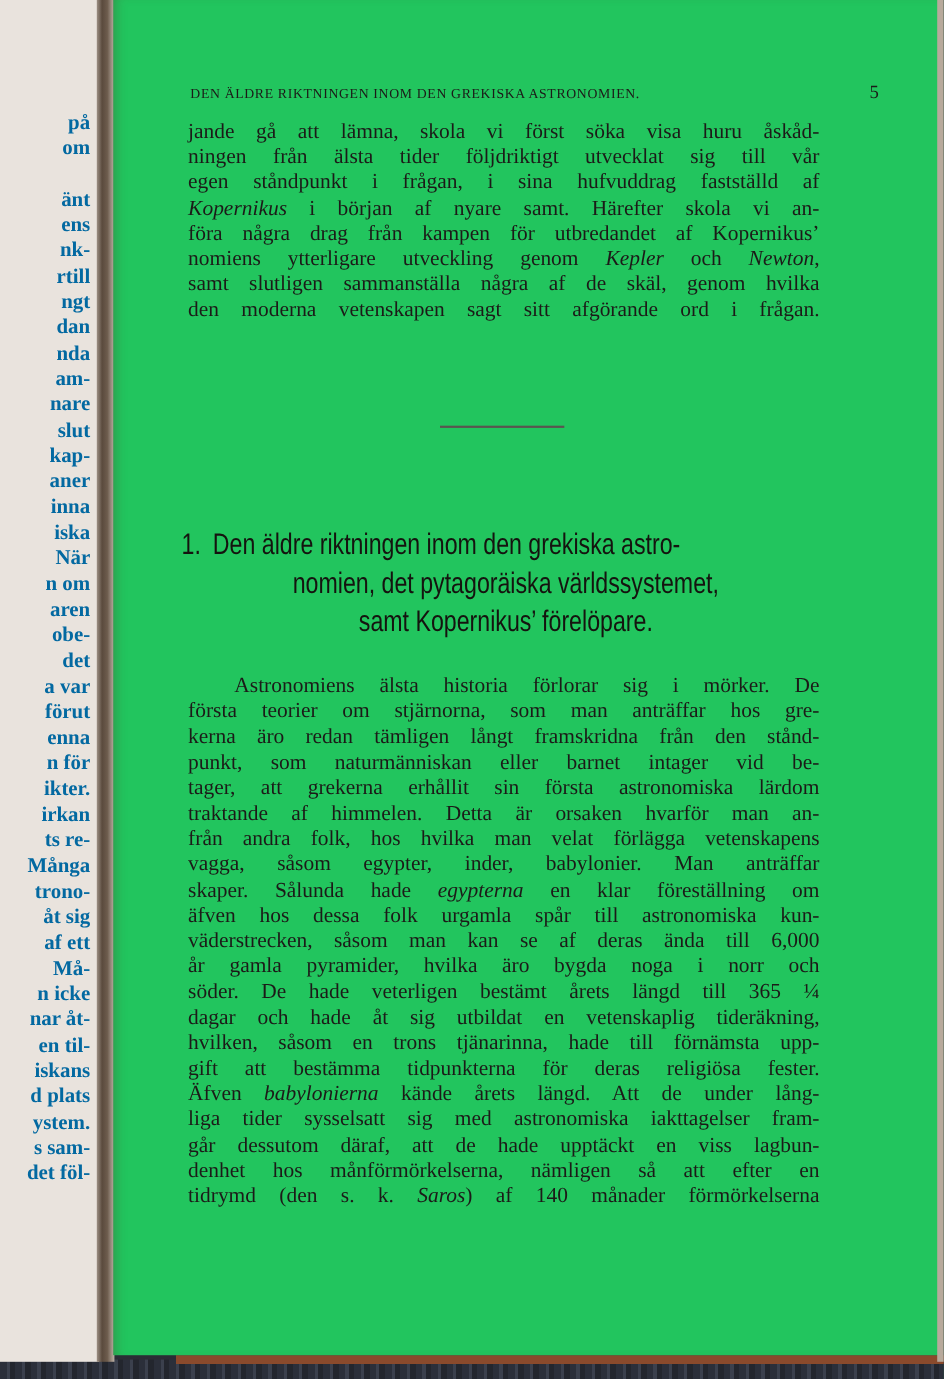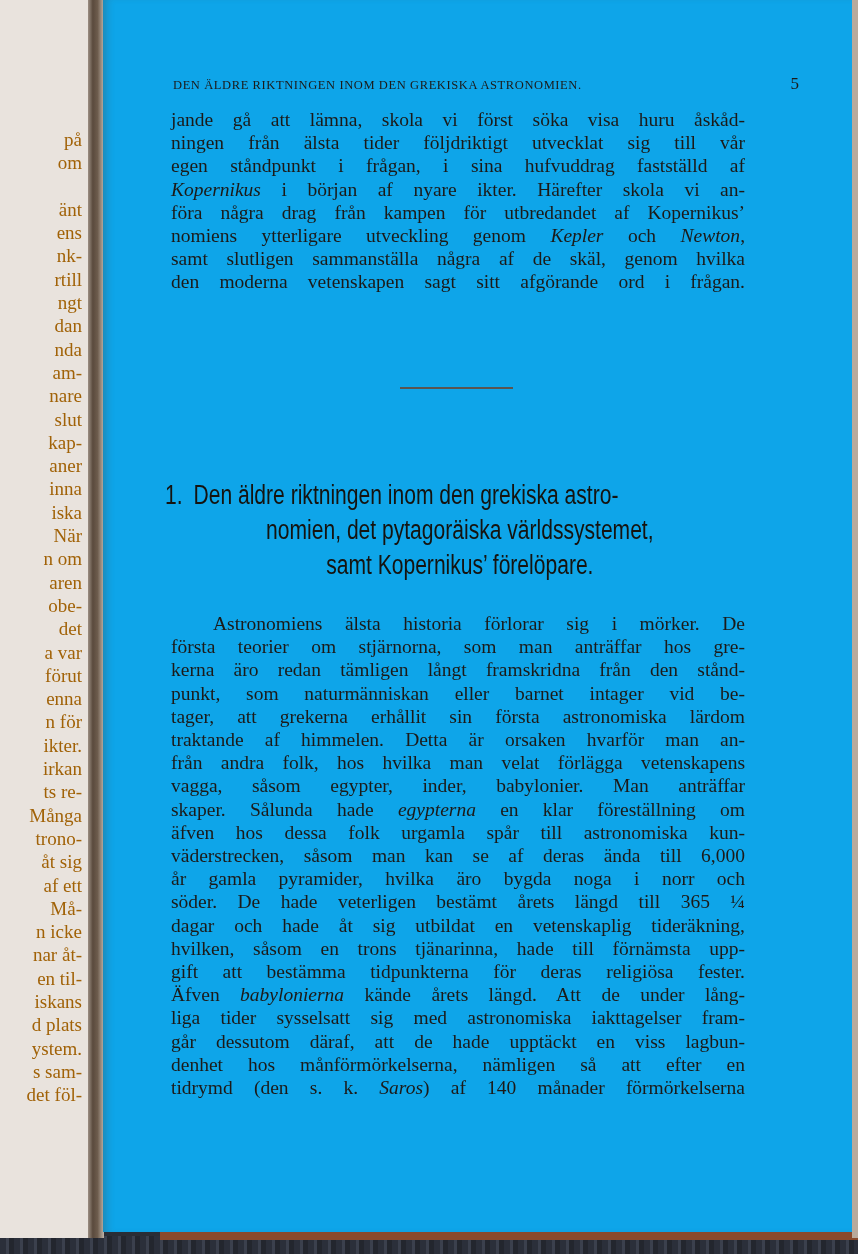--- a/index.html
+++ b/index.html
@@ -16,34 +16,35 @@
     .board-edge {
       position: absolute; left: 160px; top: 1232px; width: 698px; height: 8px;
       background: #8a4a2c;
     }
     .left-page {
       position: absolute; left: 0; top: 0; width: 90px; height: 1238px;
       background: #e9e3dd;
       overflow: hidden;
     }
     .left-page .frag {
-      position: absolute; right: 8px; top: 128px;
+      position: absolute; right: 8px; top: 100px;
       text-align: right;
       font-family: "Liberation Serif", serif;
       font-size: 19px; line-height: 23.3px;
       white-space: pre;
-      color: #a16207;
+      color: #0369a1;
+      font-weight: bold;
     }
     .gutter {
       position: absolute; left: 88px; top: 0; width: 16px; height: 1238px;
       background: linear-gradient(90deg, #9c8f83 0, #5a4a3d 30%, #6d5c4d 60%, #bfb3a8 100%);
     }
     .right-page {
       position: absolute; left: 103px; top: 0; width: 750px; height: 1232px;
-      background: #0ea5e9;
+      background: #22c55e;
       box-shadow: inset 8px 0 10px -6px rgba(80,60,40,0.35);
     }
     .right-edge {
       position: absolute; left: 852px; top: 0; width: 6px; height: 1238px;
       background: #b8aa9c;
     }
     .running-head {
       position: absolute; left: 70px; top: 74px; width: 626px;
       font-family: "Liberation Serif", serif;
       font-size: 12.5px; letter-spacing: 0.6px;
@@ -135,21 +136,21 @@
 <div class="right-page">
   <div class="running-head">
     <span>Den äldre riktningen inom den grekiska astronomien.</span>
     <span class="pageno">5</span>
   </div>
 
   <div class="text-block para1">
     <span class="line">jande gå att lämna, skola vi först söka visa huru åskåd-</span>
     <span class="line">ningen från älsta tider följdriktigt utvecklat sig till vår</span>
     <span class="line">egen ståndpunkt i frågan, i sina hufvuddrag fastställd af</span>
-    <span class="line"><i>Kopernikus</i><span> i början af nyare ikter. Härefter skola vi an-</span></span>
+    <span class="line"><i>Kopernikus</i><span> i början af nyare samt. Härefter skola vi an-</span></span>
     <span class="line">föra några drag från kampen för utbredandet af Kopernikus’</span>
     <span class="line"><span>nomiens ytterligare utveckling genom </span><i>Kepler</i><span> och </span><i>Newton</i><span>,</span></span>
     <span class="line">samt slutligen sammanställa några af de skäl, genom hvilka</span>
     <span class="line">den moderna vetenskapen sagt sitt afgörande ord i frågan.</span>
   </div>
 
   <div class="rule"></div>
 
   <div class="heading">
     <span class="hline first"><span class="num">1.</span><span>Den äldre riktningen inom den grekiska astro-</span></span>

